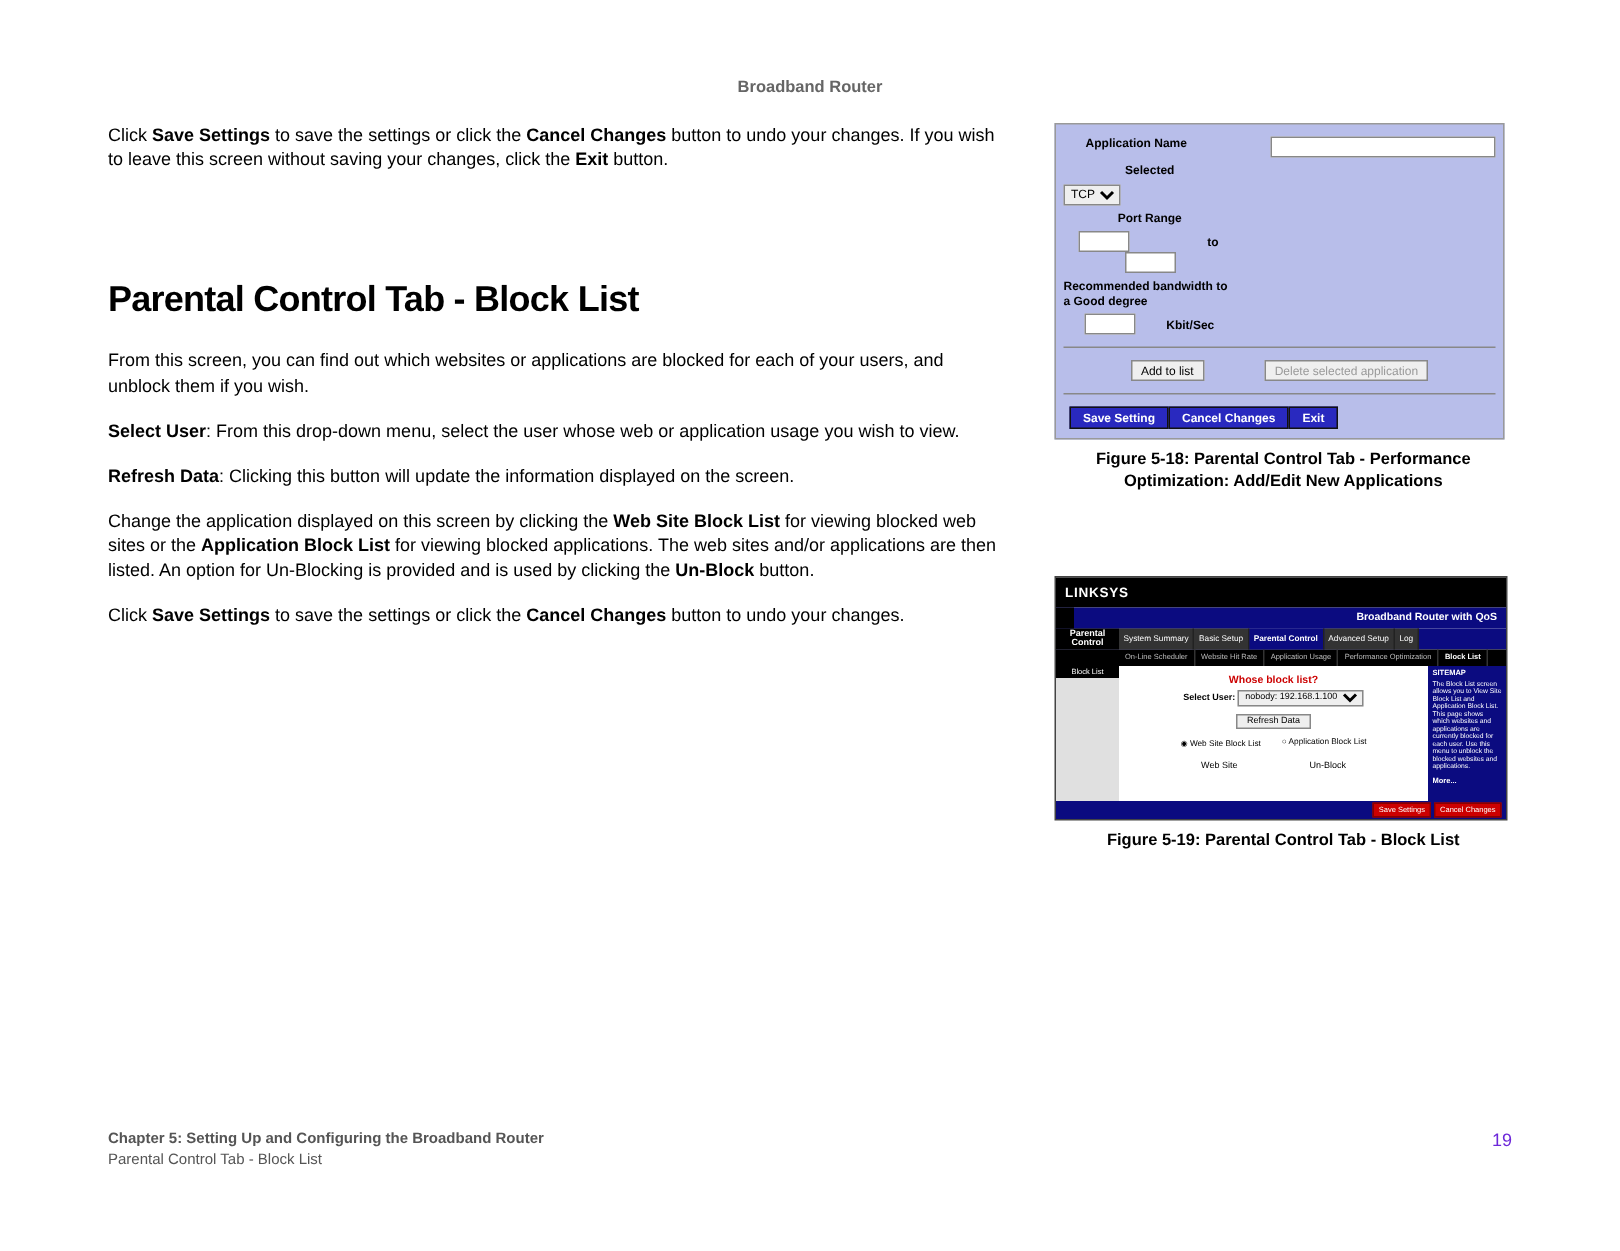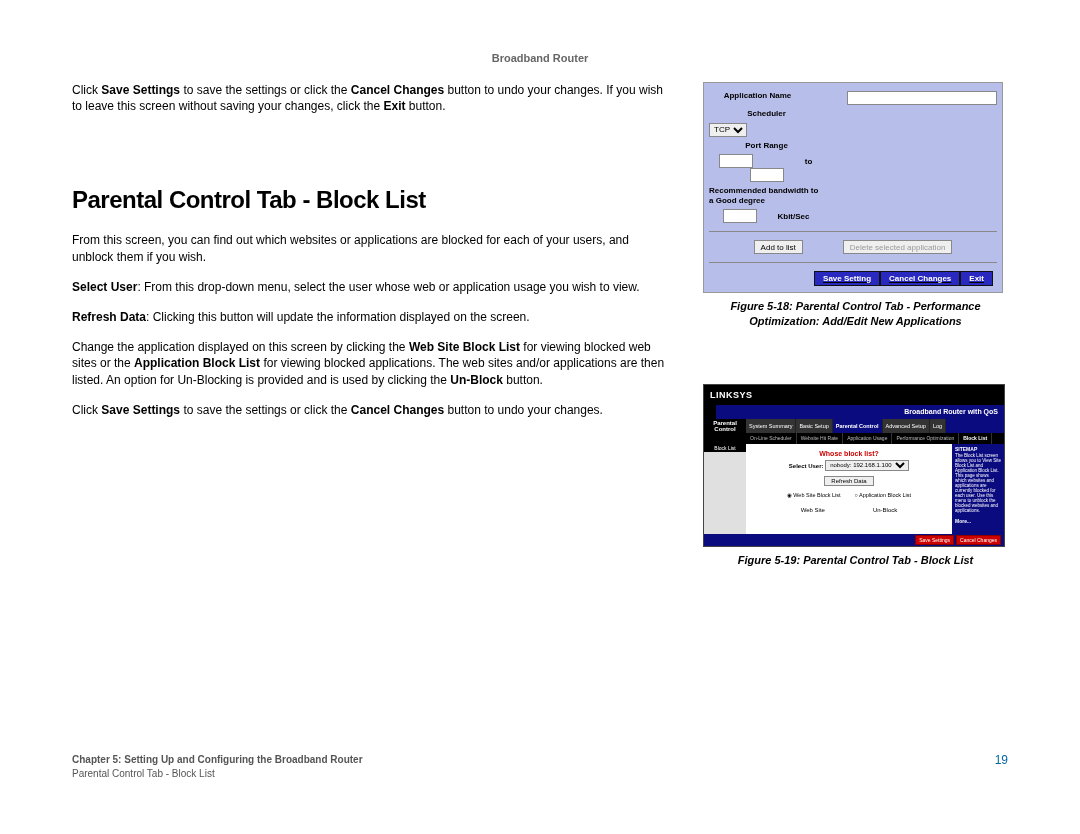--- a/index.html
+++ b/index.html
@@ -47,34 +47,33 @@
     letter-spacing: -0.5px;
     margin: 72px 0 18px 0;
   }
   b { font-weight: bold; }
   .fig-caption {
     font-size: 11px;
     font-weight: bold;
     text-align: center;
     line-height: 1.3;
     margin-top: 6px;
-    font-style: italic;
   }
   .footer {
     position: absolute;
     bottom: 54px;
     left: 72px;
     right: 72px;
     display: flex;
     justify-content: space-between;
     font-size: 10px;
     color: #555;
   }
   .footer-left { line-height: 1.35; }
-  .page-num { color: #0369a1; font-size: 12px; }
+  .page-num { color: #6d28d9; font-size: 12px; }
 
   
   .fig18 {
     width: 300px;
     background: #b8beea;
     border: 1px solid #999;
     font-size: 9px;
     padding: 4px 5px;
     box-sizing: border-box;
   }
@@ -130,24 +129,23 @@
     font-size: 8px;
     padding: 1px 6px;
     height: 14px;
     box-sizing: border-box;
     display: flex;
     align-items: center;
   }
   .fig18 .btn.disabled { color: #999; }
   .fig18 .btnrow2 {
     display: flex;
-    justify-content: flex-end;
+    justify-content: flex-start;
     padding: 0 4px;
     margin: 5px 0 2px 0;
-    text-decoration: underline;
   }
   .fig18 .btn-blue {
     background: #2929bf;
     color: #fff;
     font-weight: bold;
     font-size: 8px;
     padding: 2px 8px;
     border: 1px solid #111;
   }
 
@@ -322,21 +320,21 @@
     </div>
 
     <div class="fig-col">
 
       <div class="fig18">
         <div class="row">
           <div class="labels">Application Name</div>
           <div class="ctrl"><input type="text" style="width: 150px;"></div>
         </div>
         <div class="row">
-          <div class="labels">Scheduler</div>
+          <div class="labels">Selected</div>
           <div class="ctrl"></div>
         </div>
         <div class="row">
           <div class="labels proto">
             <select><option>TCP</option></select>
           </div>
           <div class="ctrl"></div>
         </div>
         <div class="row">
           <div class="labels">Port Range</div>

